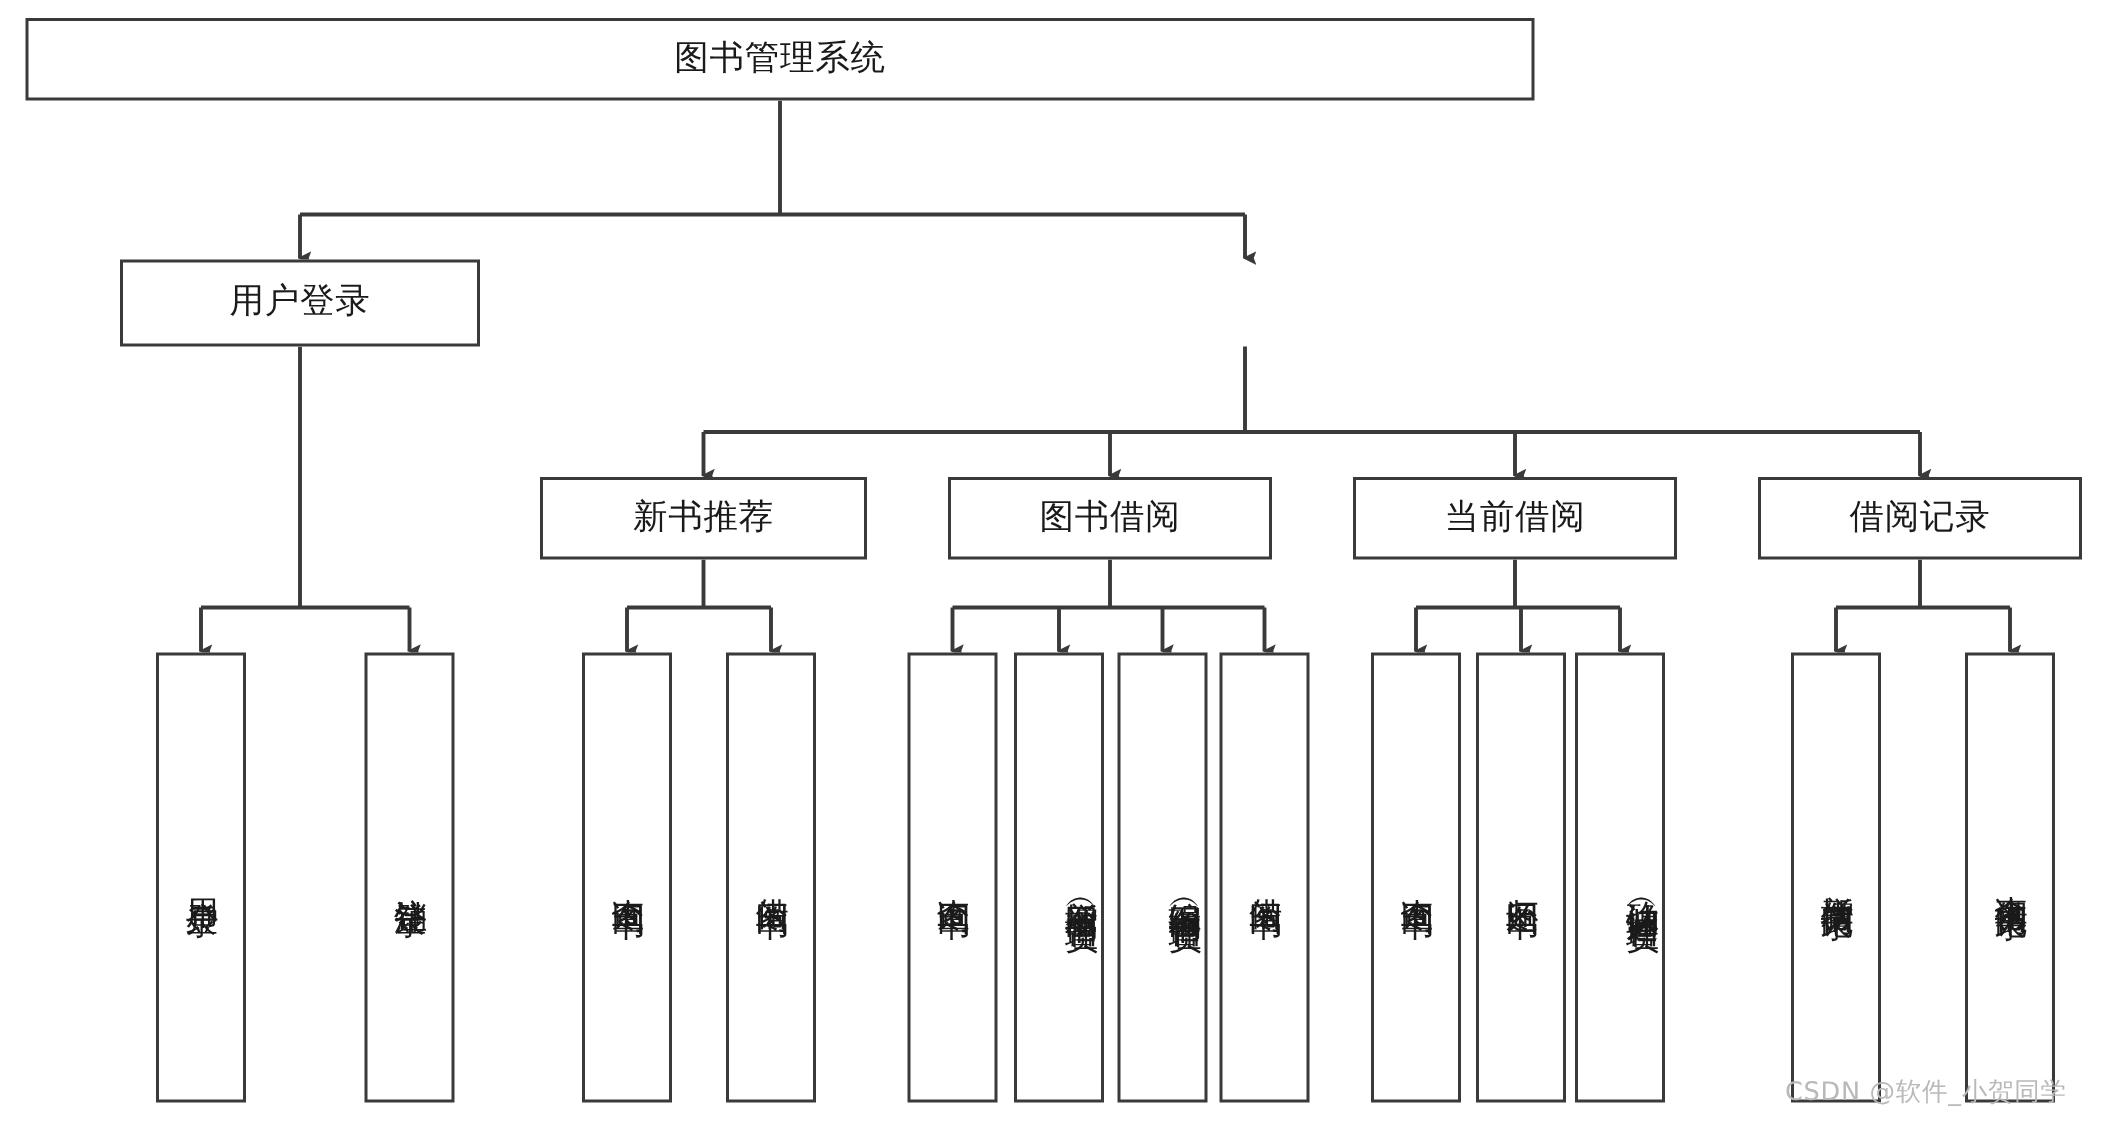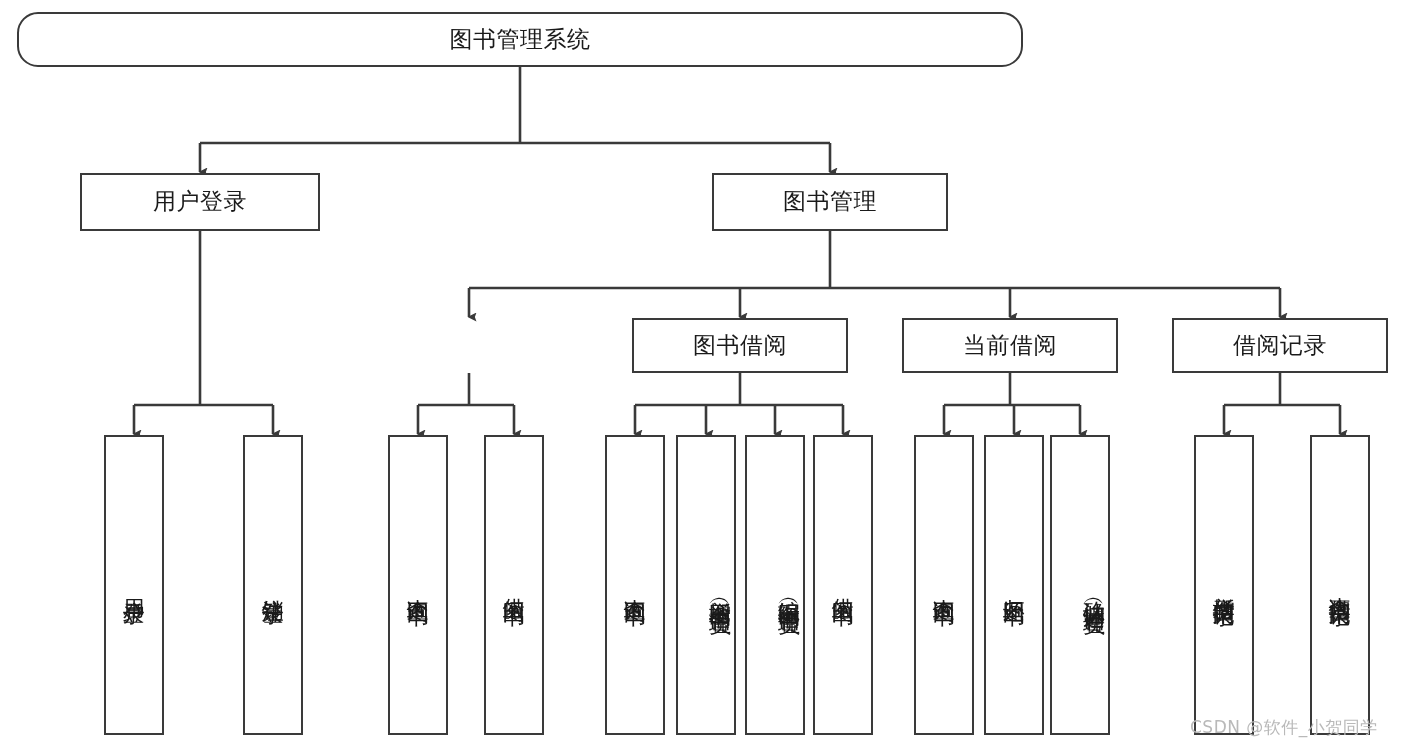--- a/index.html
+++ b/index.html
@@ -103,31 +103,31 @@
         <path d="M 944 405 L 944 434" marker-end="url(#arrow)"></path>
         <path d="M 1014 405 L 1014 434" marker-end="url(#arrow)"></path>
         <path d="M 1080 405 L 1080 434" marker-end="url(#arrow)"></path>
         <path d="M 1280 373 L 1280 405"></path>
         <path d="M 1224 405 L 1340 405"></path>
         <path d="M 1224 405 L 1224 434" marker-end="url(#arrow)"></path>
         <path d="M 1340 405 L 1340 434" marker-end="url(#arrow)"></path>
       </g>
   </svg>
 
-  <div class="node horiz" style="left: 17px; top: 12px; width: 1006px; height: 55px; border-radius: 21px;">
+  <div class="node horiz" style="left: 17px; top: 12px; width: 1006px; height: 55px;">
     <span>图书管理系统</span>
   </div>
 
   <div class="node horiz" style="left: 80px; top: 173px; width: 240px; height: 58px;">
     <span>用户登录</span>
   </div>
-  <div class="node horiz" style="left: 712px; top: 173px; width: 236px; height: 58px;">
-    <span>图书管理</span>
+
+  <div class="node horiz" style="left: 360px; top: 318px; width: 218px; height: 55px;">
+    <span>新书推荐</span>
   </div>
-
   <div class="node horiz" style="left: 632px; top: 318px; width: 216px; height: 55px;">
     <span>图书借阅</span>
   </div>
   <div class="node horiz" style="left: 902px; top: 318px; width: 216px; height: 55px; align-items: center;">
     <span>当前借阅</span>
   </div>
   <div class="node horiz" style="left: 1172px; top: 318px; width: 216px; height: 55px; align-items: center;">
     <span>借阅记录</span>
   </div>
 

